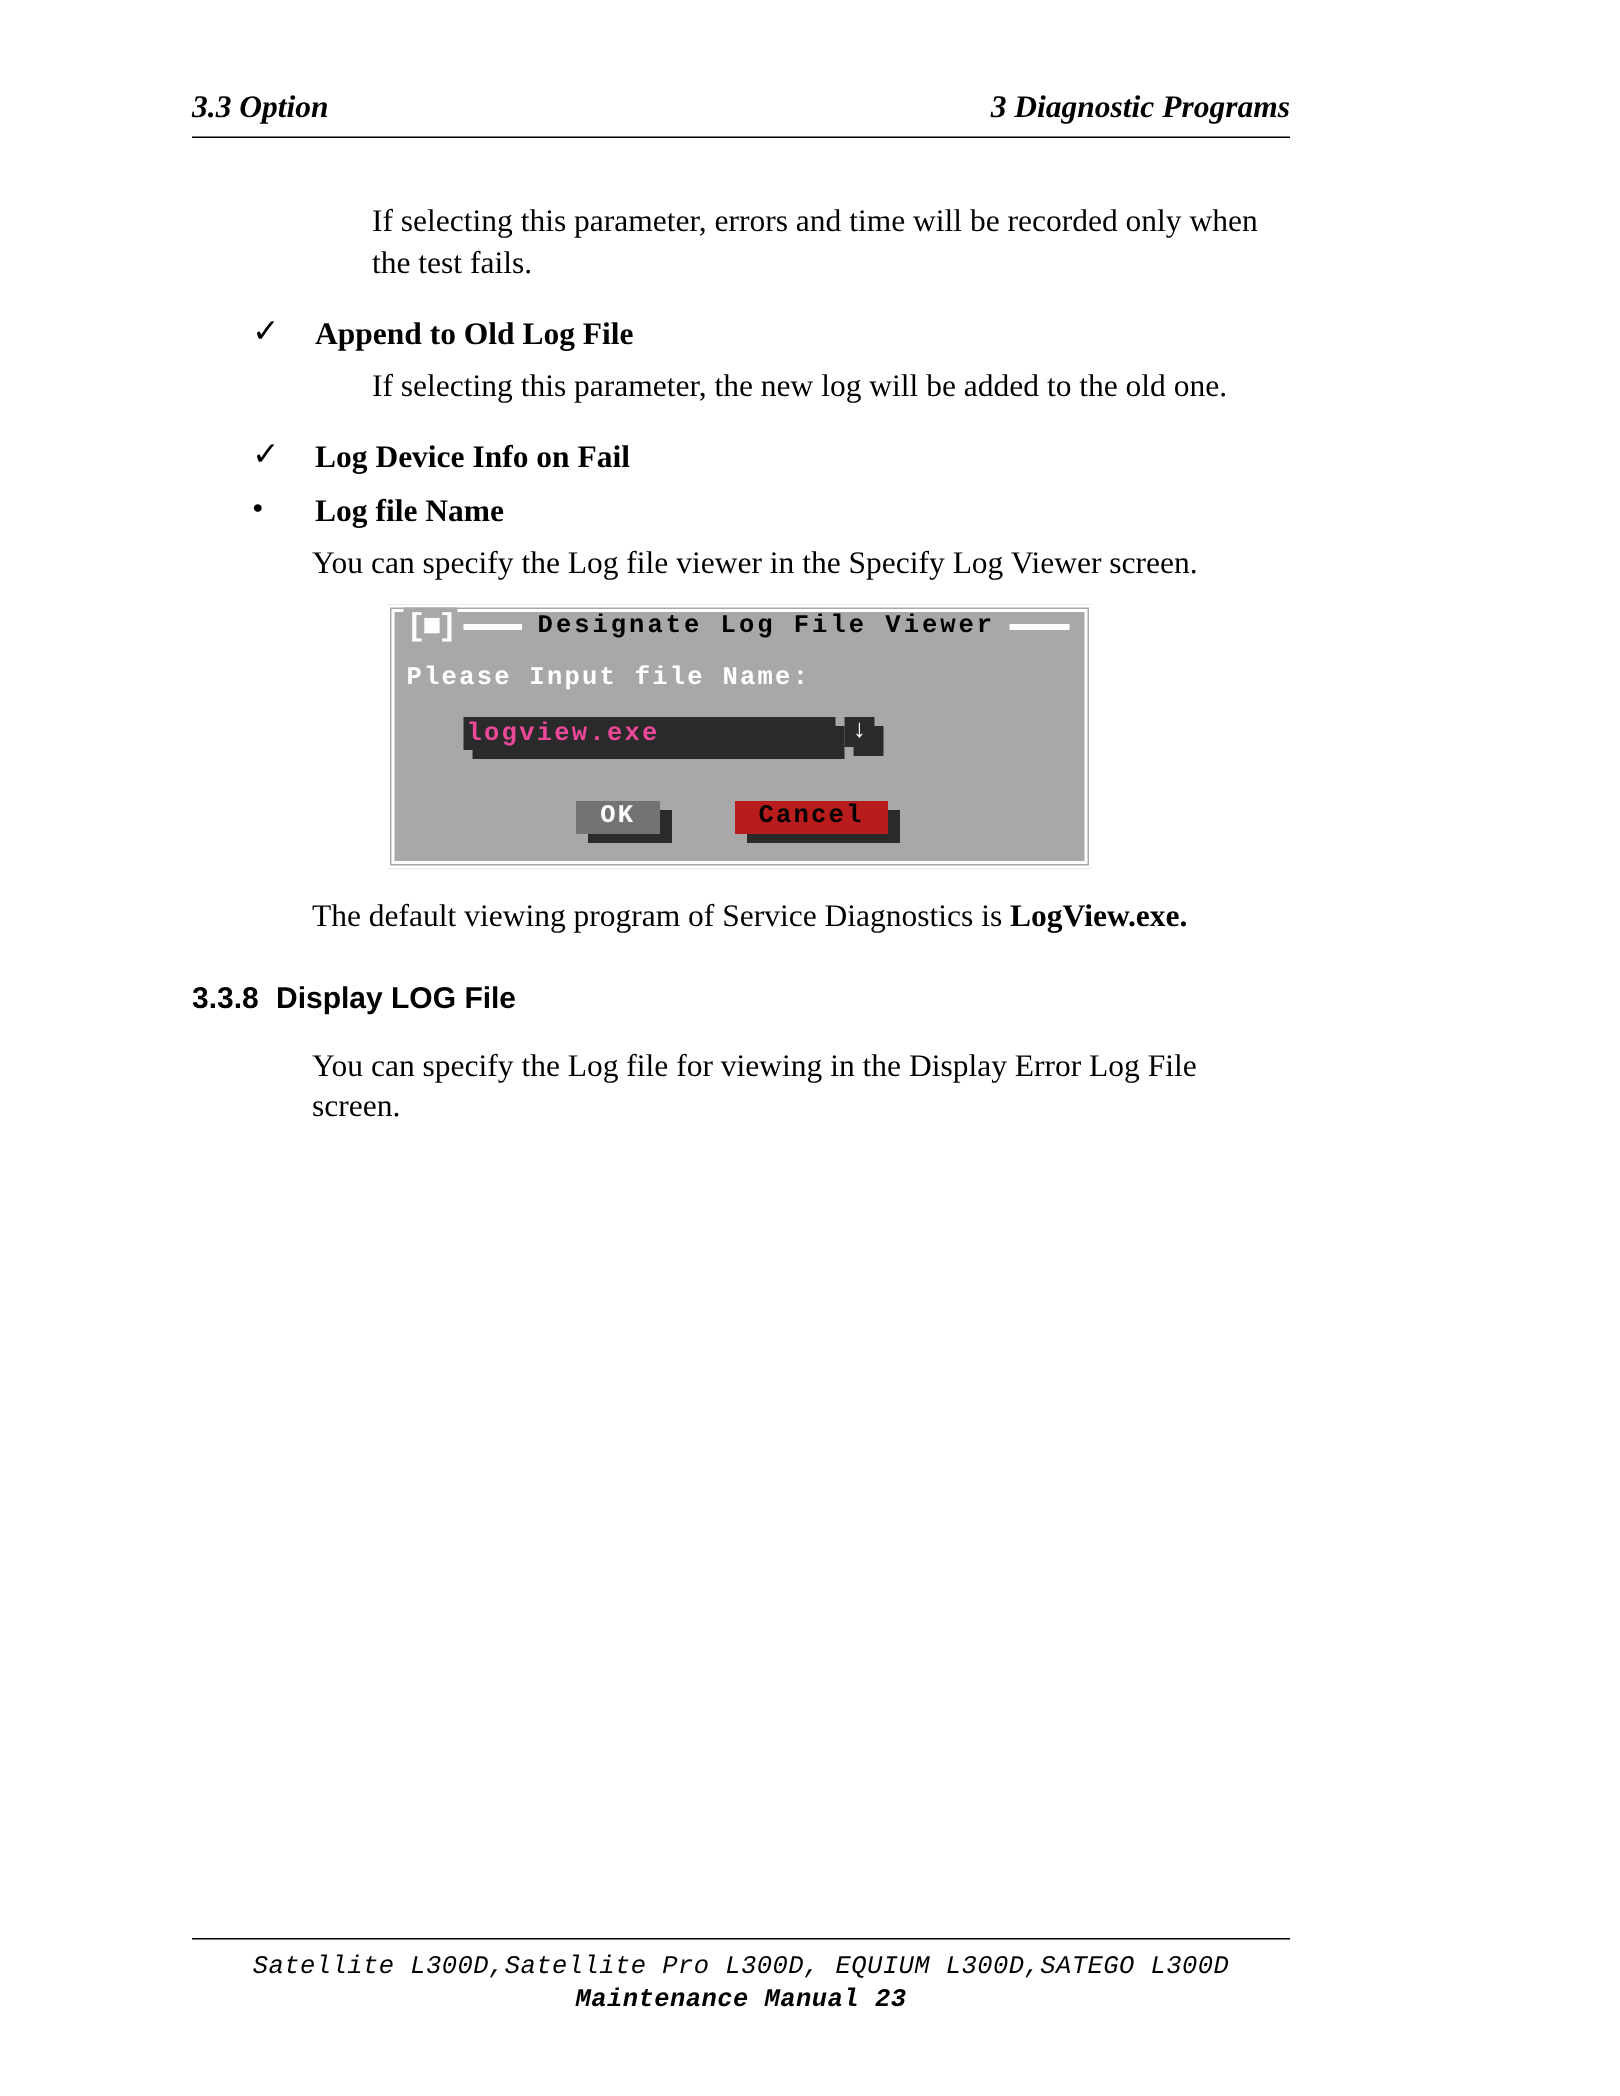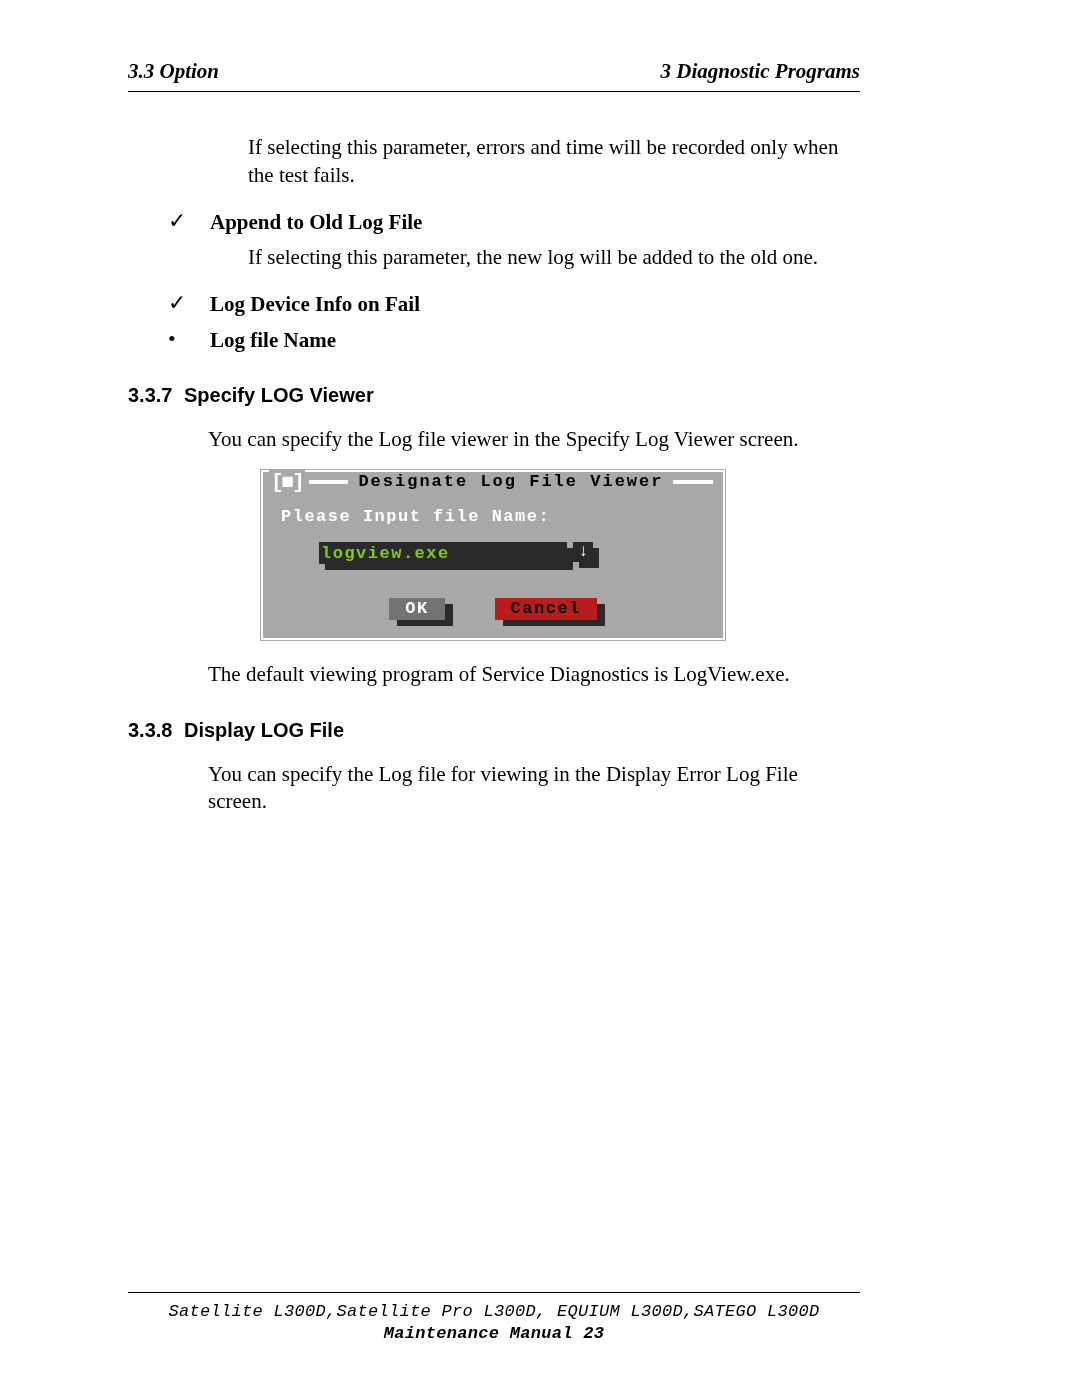--- a/index.html
+++ b/index.html
@@ -71,21 +71,21 @@
     font-size: 20px;
     margin: 28px 0 18px 0;
   }
   .sec-head .num { display:inline-block; width:56px; }
   .para {
     margin: 0 10px 14px 80px;
   }
   .para2 {
     margin: 18px 10px 14px 80px;
   }
-  .bold { font-weight: normal; }
+  .bold { font-weight: bold; }
   
   .dialog-wrap {
     margin: 4px 0 10px 130px;
     width: 470px;
     box-sizing: border-box;
     border: 5px double #fff;
     background: #a8a8a8;
     font-family: "Courier New", monospace;
     font-weight: bold;
     color: #fff;
@@ -94,25 +94,25 @@
     display:flex; align-items:center;
     padding: 0 6px;
     height: 20px;
   }
   .dlg-seg { flex:1; height:0; border-top:2px solid #fff; border-bottom:2px solid #fff; margin:0 4px; }
   .dlg-ctrl {
     color:#fff; letter-spacing:-2px;
     padding:0 2px; background:#a8a8a8;
   }
   .dlg-title { color:#000000; padding:0 6px; letter-spacing:2px; font-size:17px;}
-  .dlg-body { padding: 14px 18px 18px 18px; }
+  .dlg-body { padding: 14px 18px 18px 8px; }
   .dlg-prompt { font-size:17px; letter-spacing:1.5px; margin-bottom:14px;}
   .dlg-input-row { display:flex; align-items:flex-start; gap:6px; padding-left:38px;}
   .dlg-input {
-    background:#2a2a2a; color:#84cc16;
+    background:#2a2a2a; color:#ec4899;
     font-size:17px; letter-spacing:1.5px;
     padding: 1px 6px 1px 2px;
     width: 240px; height:20px;
     box-shadow: 6px 6px 0 #2a2a2a;
   }
   .dlg-input::before{content:" ";}
   .dlg-drop {
     background:#2a2a2a; color:#fff;
     width:20px; height:20px; text-align:center; font-size:17px; line-height:20px;
     box-shadow: 6px 6px 0 #2a2a2a;
@@ -162,23 +162,20 @@
     <div class="check-row">
       <span class="glyph">✓</span>
       <span class="item-title">Log Device Info on Fail</span>
     </div>
 
     <div class="bullet-row">
       <span class="bullet-glyph">•</span>
       <span class="item-title">Log file Name</span>
     </div>
 
-    <div class="sec-head">
-      <span class="num">3.3.7</span><span>Specify LOG Viewer</span>
-    </div>
     <div class="para">You can specify the Log file viewer in the Specify Log Viewer screen.</div>
 
     <div class="dialog-wrap">
       <div class="dlg-title-row">
         <span class="dlg-ctrl">[■]</span>
         <span class="dlg-seg"></span>
         <span class="dlg-title">Designate Log File Viewer</span>
         <span class="dlg-seg"></span>
       </div>
       <div class="dlg-body">

